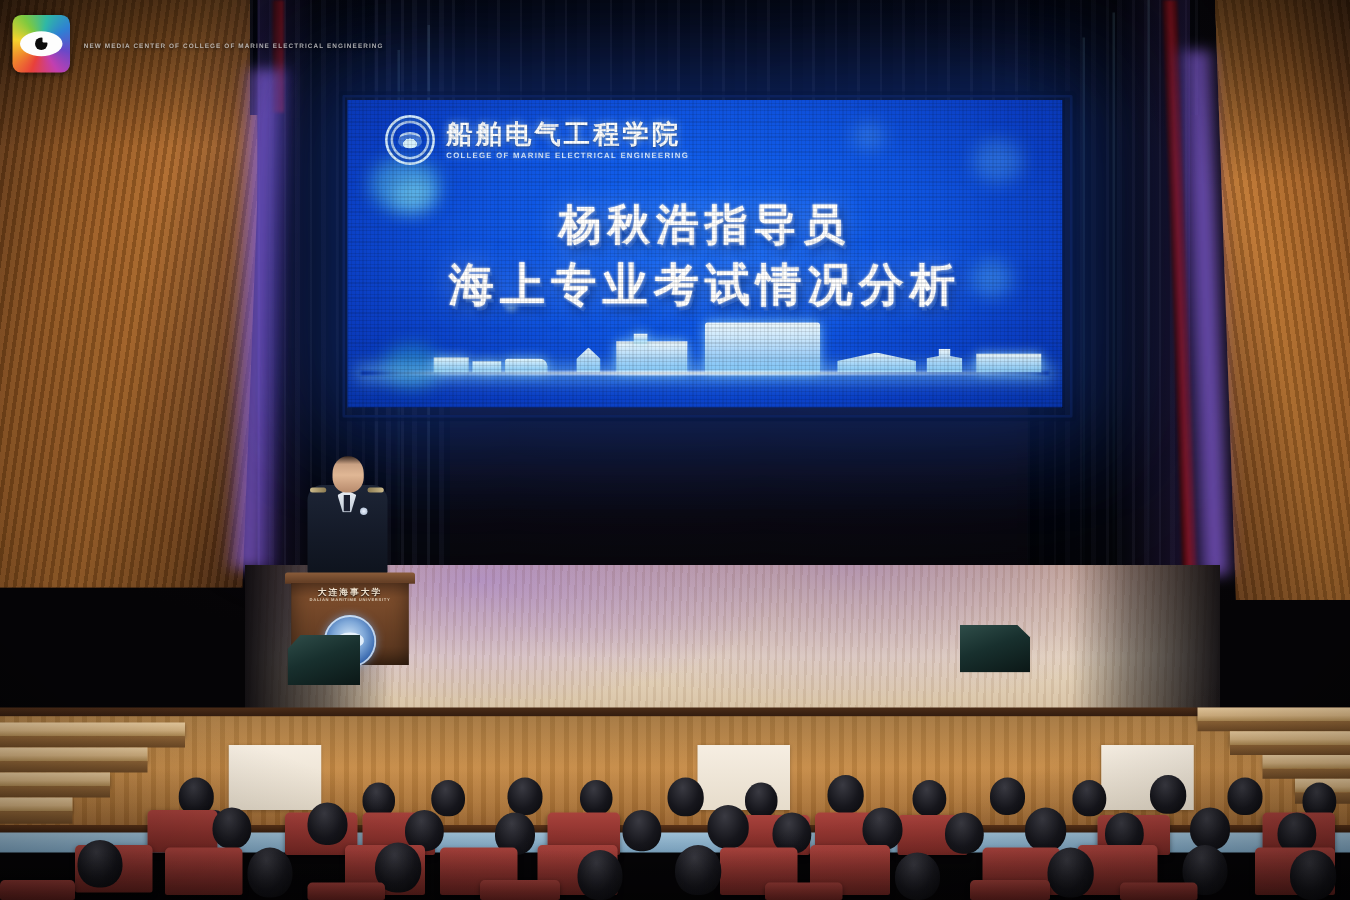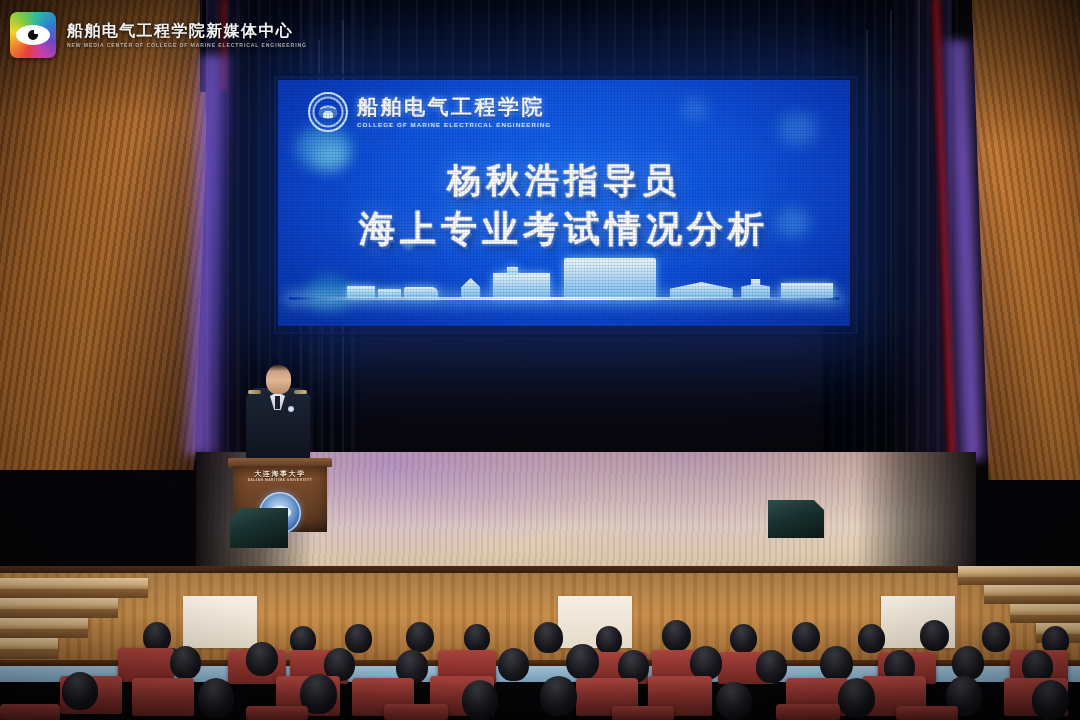--- a/index.html
+++ b/index.html
@@ -567,18 +567,17 @@
   <div class="vignette"></div>
   <div class="bottom-fade"></div>
 
   <div class="watermark">
     <div class="wm-logo">
       <div class="wm-eye">
         <div class="wm-pupil"></div>
       </div>
     </div>
     <div>
-      <div class="wm-cn">船舶电气工程学院新媒体中心</div>
       <div class="wm-en">NEW MEDIA CENTER OF COLLEGE OF MARINE ELECTRICAL ENGINEERING</div>
     </div>
   </div>
 
 </div>
 
 </body></html>

